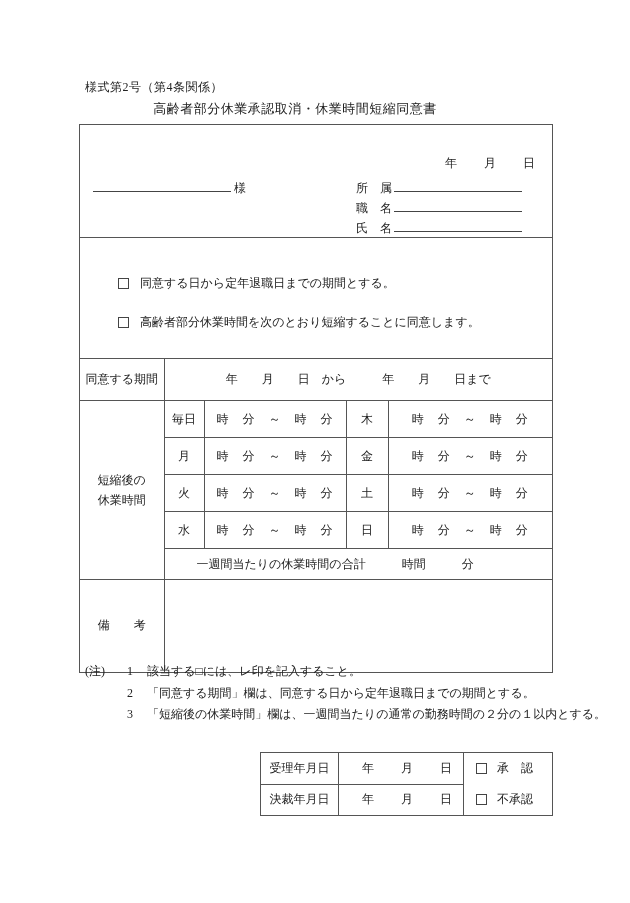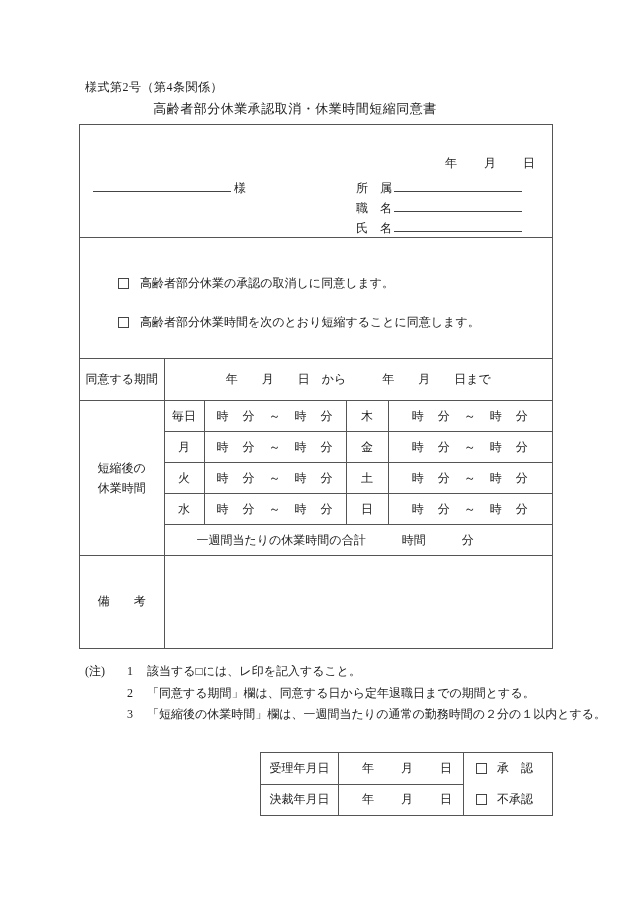--- a/index.html
+++ b/index.html
@@ -31,21 +31,21 @@
   .consent-row { position:absolute; left:38px; display:flex; align-items:center; gap:11px; white-space:nowrap; }
   .consent-row.r1 { top:38px; }
   .consent-row.r2 { top:77px; }
   .checkbox { display:inline-block; width:11px; height:11px; border:1px solid #444; background:#fff; flex:none; }
 
   
   .grid { width:100%; border-collapse:collapse; table-layout:fixed; }
   .grid td { border-top:1px solid #555; border-left:1px solid #555; text-align:center; vertical-align:middle; overflow:hidden; }
   .grid td.c1 { border-left:none; }
   .row-period td { height:42px; }
-  .row-day td { height:31px; }
+  .row-day td { height:37px; }
   .row-total td { height:31px; }
   .row-remarks td { height:92px; }
   .cell-total { text-align:left !important; padding-left:32px; }
   .sched-label div { line-height:20px; }
   .time-cell { letter-spacing:1px; }
 
   
   .notes { position:absolute; left:85px; top:661px; width:480px; }
   .note-line { display:flex; line-height:21.5px; white-space:nowrap; }
   .note-marker { width:42px; flex:none; }
@@ -83,21 +83,21 @@
         </div>
         <div class="field-row">
           <span>氏　名</span><span class="u-line"></span>
         </div>
       </div>
     </div>
 
     <div class="sec-consent">
       <div class="consent-row r1">
         <span class="checkbox"></span>
-        <span>高齢者部分休業の承認の取消しに同意します。</span>
+        <span>同意する日から定年退職日までの期間とする。</span>
       </div>
       <div class="consent-row r2">
         <span class="checkbox"></span>
         <span>高齢者部分休業時間を次のとおり短縮することに同意します。</span>
       </div>
     </div>
 
     <table class="grid">
       <colgroup>
           <col style="width:84px">

